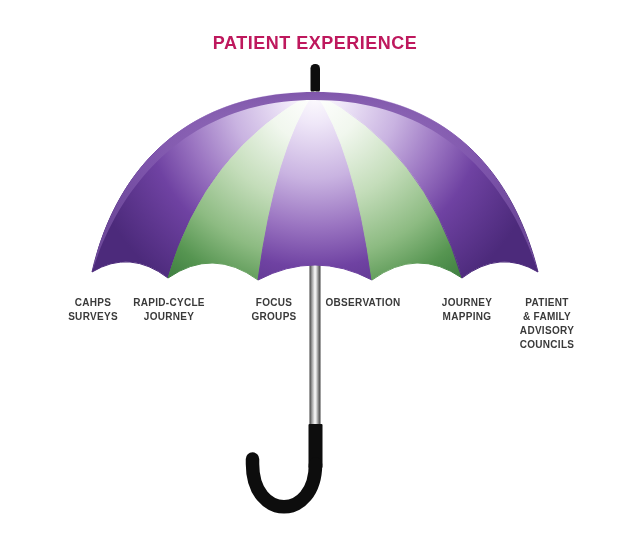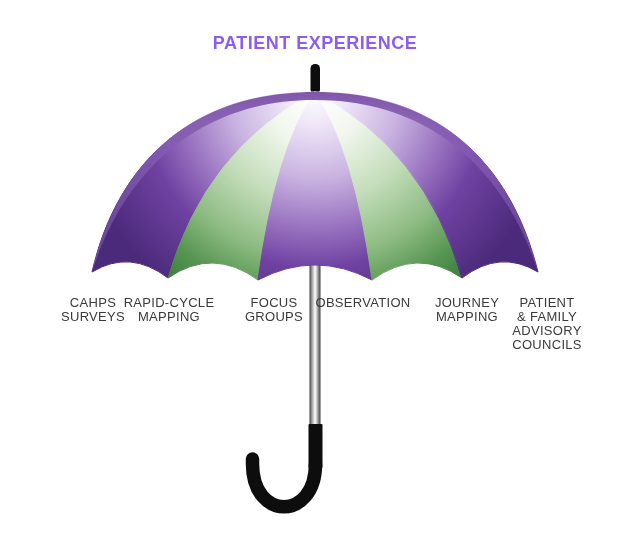--- a/index.html
+++ b/index.html
@@ -10,32 +10,32 @@
     overflow:hidden;
     font-family:"Liberation Sans", sans-serif;
   }
   .title{
     position:absolute;
     left:315px;top:33px;
     transform:translateX(-50%);
     font-size:18px;
     font-weight:bold;
     letter-spacing:0.5px;
-    color:#8b5cf6;
+    color:#be185d;
     white-space:nowrap;
   }
   .umbrella-svg{position:absolute;left:0;top:0;}
   .labels{position:absolute;left:0;top:0;width:100%;height:100%;}
   .lbl{
     position:absolute;
     top:296px;
     transform:translateX(-50%);
     text-align:center;
-    font-size:13px;
-    font-weight:normal;
+    font-size:10px;
+    font-weight:bold;
     letter-spacing:0.3px;
     line-height:14px;
     color:#3a3a3a;
     white-space:pre-line;
   }
   .lbl.l1{left:93px}
   .lbl.l2{left:169px}
   .lbl.l3{left:274px}
   .lbl.l4{left:363px}
   .lbl.l5{left:467px}
@@ -98,21 +98,21 @@
     <g>
       <rect x="308.5" y="424" width="14" height="44" rx="1" fill="#0d0d0d"></rect>
       <path d="M315.5,464 C315.5,521 252.5,521 252.5,464 L252.5,459" fill="none" stroke="#0d0d0d" stroke-width="13.5" stroke-linecap="round"></path>
     </g>
   </svg>
 
   <div class="labels">
     <div class="lbl l1">CAHPS
 SURVEYS</div>
     <div class="lbl l2">RAPID-CYCLE
-MAPPING</div>
+JOURNEY</div>
     <div class="lbl l3">FOCUS
 GROUPS</div>
     <div class="lbl l4">OBSERVATION</div>
     <div class="lbl l5">JOURNEY
 MAPPING</div>
     <div class="lbl l6">PATIENT
 &amp; FAMILY
 ADVISORY
 COUNCILS</div>
   </div>

